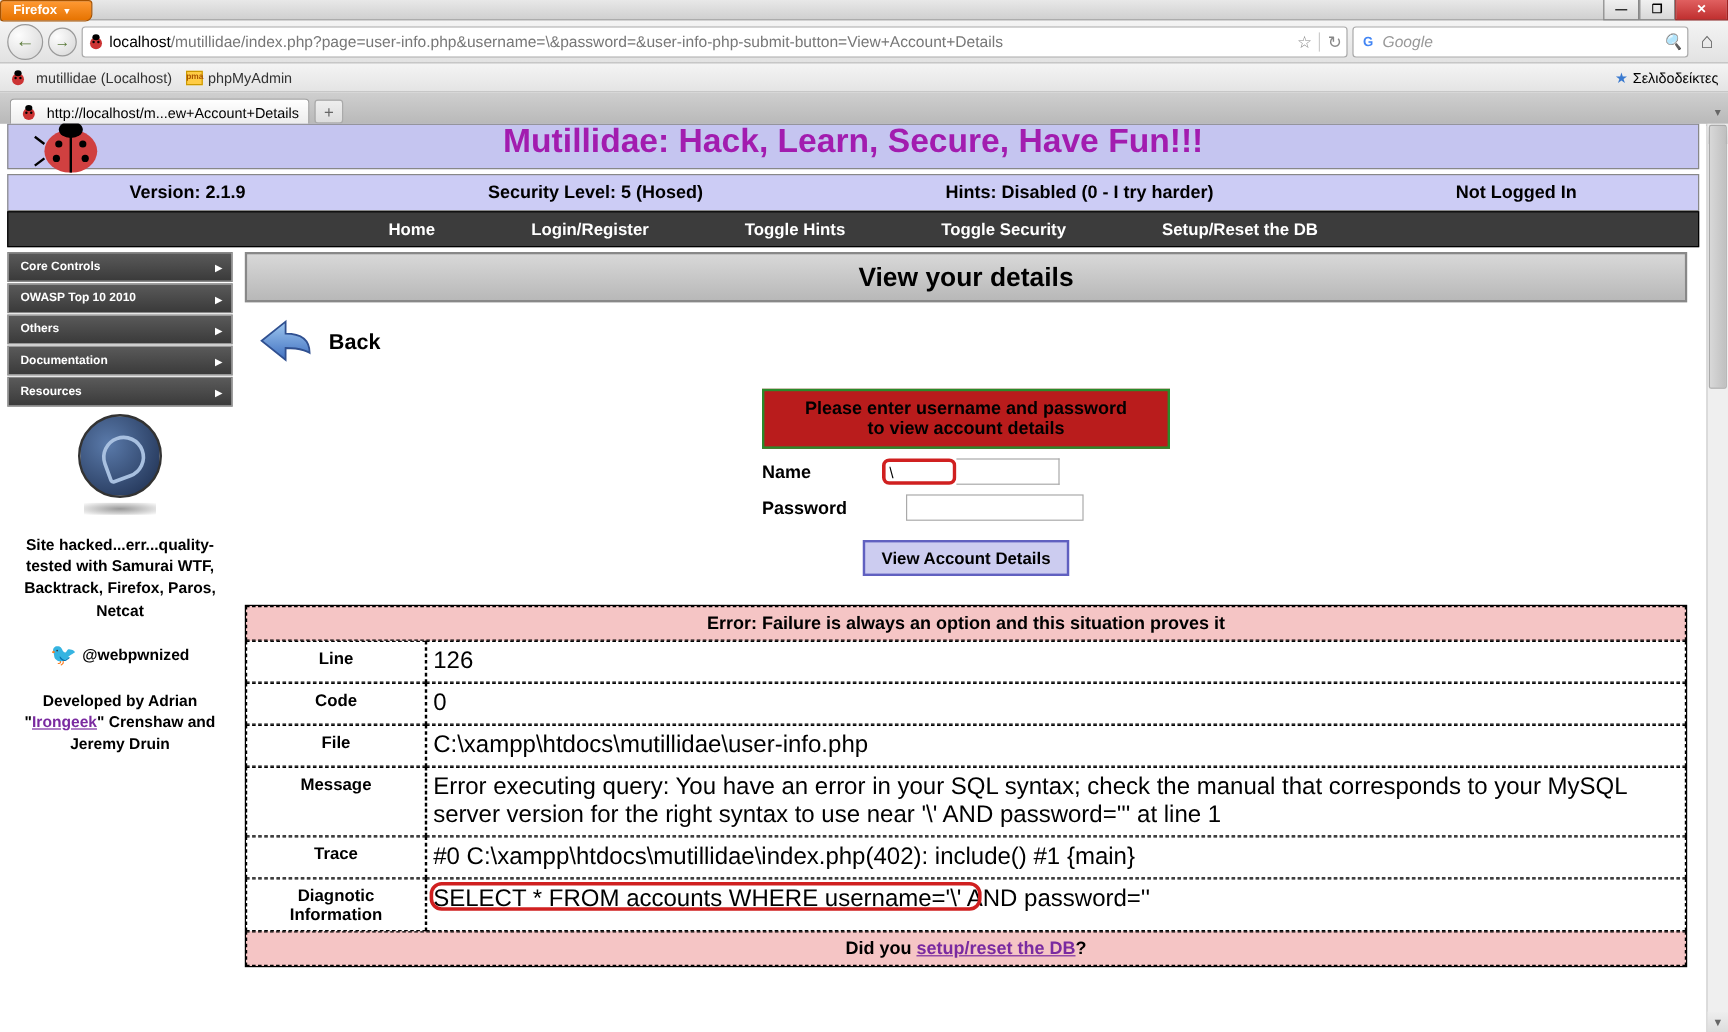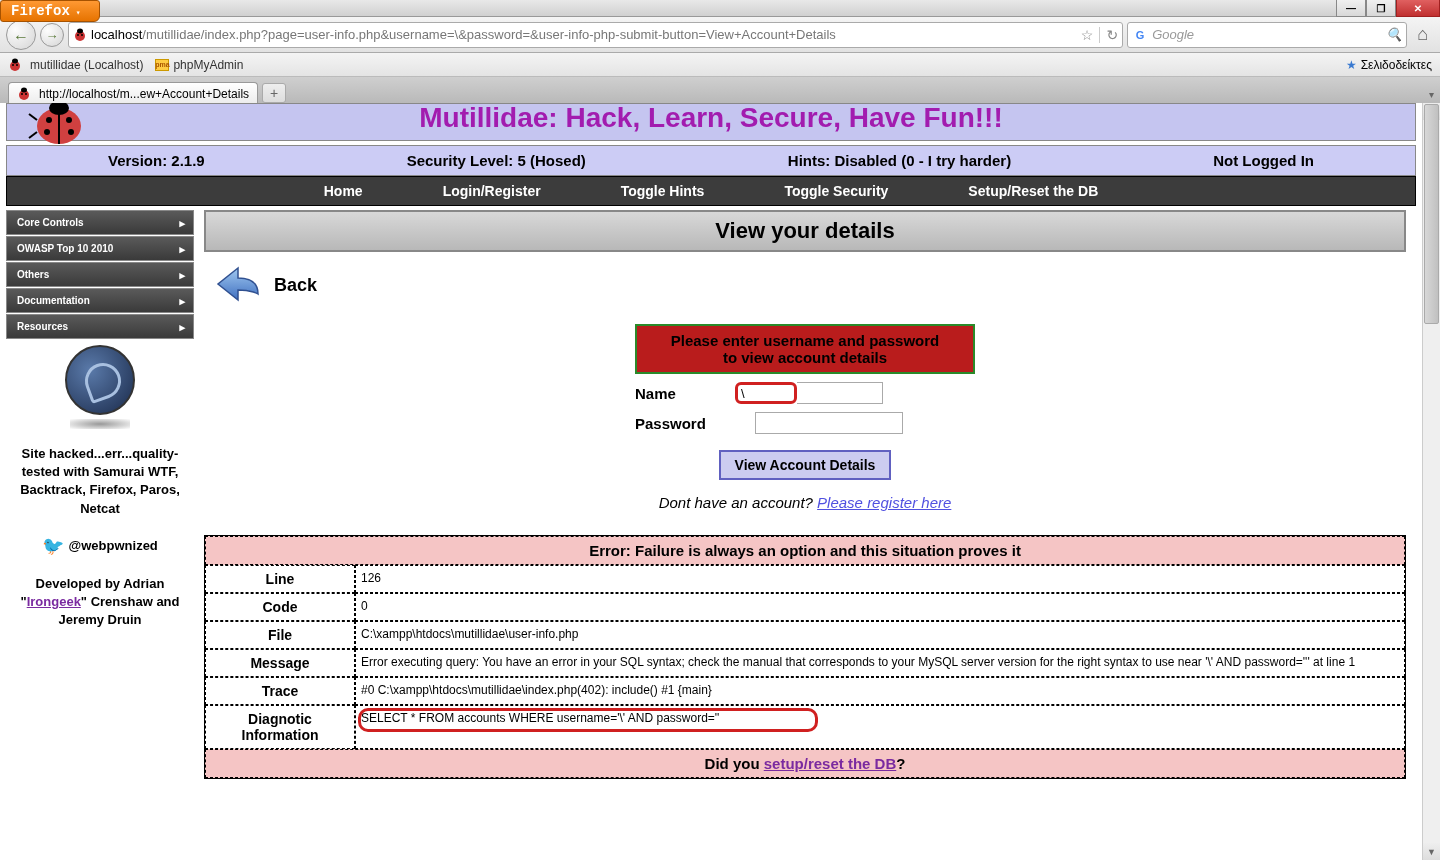--- a/index.html
+++ b/index.html
@@ -1,20 +1,20 @@
 <!DOCTYPE html>
 <html><head>
 <meta charset="utf-8">
 <style>
 * { box-sizing: border-box; margin: 0; padding: 0; }
 body { font-family: Arial, sans-serif; font-size: 13px; background: #fff; overflow: hidden; width: 1440px; height: 860px; position: relative; }
 
 
 .titlebar { height: 17px; background: linear-gradient(to bottom, #e8e8e8, #d0d0d0); border-bottom: 1px solid #999; position: relative; }
-.firefox-btn { position: absolute; left: 0; top: 0; background: linear-gradient(to bottom, #ff9933, #e67300); color: #fff; font-size: 14px; font-weight: bold; padding: 2px 18px 2px 10px; border: 1px solid #a65200; border-radius: 3px 3px 6px 3px; font-family: Liberation Mono, monospace; }
+.firefox-btn { position: absolute; left: 0; top: 0; background: linear-gradient(to bottom, #ff9933, #e67300); color: #fff; font-size: 11px; font-weight: bold; padding: 2px 18px 2px 10px; border: 1px solid #a65200; border-radius: 3px 3px 6px 3px; }
 .firefox-btn::after { content: "▾"; font-size: 8px; margin-left: 6px; }
 .window-controls { position: absolute; right: 0; top: -1px; display: flex; }
 .win-btn { width: 30px; height: 18px; border: 1px solid #888; background: linear-gradient(#f0f0f0,#d8d8d8); display:flex;align-items:center;justify-content:center;font-size:10px;font-weight:bold; }
 .win-close { background: linear-gradient(#e06060,#c03030); color:#fff; border-color:#a02020; width: 44px;}
 
 
 .urlbar-row { height: 36px; background: linear-gradient(#f4f4f4,#e2e2e2); border-bottom: 1px solid #aaa; display:flex; align-items:center; padding: 0 6px; gap:4px;}
 .nav-arrow { width: 30px; height: 30px; border-radius: 50%; background: radial-gradient(circle at 30% 30%, #fdfdfd, #d5d5d5); border:1px solid #999; display:flex;align-items:center;justify-content:center; font-size:16px; color:#5a7a3a;}
 .nav-arrow.fwd { width: 24px; height: 24px; font-size:13px;}
 .urlbox { flex:1;height:26px;background:#fff;border:1px solid #aaa;border-radius:3px;display:flex;align-items:center;padding:0 4px;font-size:13px; color:#777;}
@@ -85,21 +85,21 @@
 .red-ring { border:3px solid #d02020 !important; border-radius:6px; width:62px !important; height:20px;}
 .btn-row { text-align:center; margin-top:16px;}
 .view-btn { background:#ccccf0; border:2px solid #6060c0; font-weight:bold; padding:5px 14px; font-size:14px;}
 .reg-line { text-align:center; font-style:italic; margin-top:14px; font-size:15px;}
 .reg-link { color:#5050e0; text-decoration:underline;}
 
 .err-table { width:100%; margin-top:24px; border:1px solid #000;}
 .err-head { background:#f5c5c5; text-align:center; font-weight:bold; padding:5px; border:1px dashed #000; font-size:15px;}
 .err-row { display:flex; }
 .err-row .k { width:150px; text-align:center; font-weight:bold; border:1px dashed #000; padding:5px; font-size:14px;}
-.err-row .v { flex:1; border:1px dashed #000; padding:5px; font-size:12px; text-align:left; position:relative;}
+.err-row .v { flex:1; border:1px dashed #000; padding:5px; font-size:20px; text-align:left; position:relative;}
 .diag-ring { position:absolute; left:2px; top:2px; width:460px; height:24px; border:3px solid #d02020; border-radius:10px; pointer-events:none;}
 .setup-foot { background:#f5c5c5; text-align:center; font-weight:bold; padding:5px; border:1px dashed #000; font-size:15px;}
 .setup-link { color:#7a2aa0; text-decoration:underline;}
 
 .pma-ico { display:inline-flex; width:14px; height:12px; background:#ffcc44; border:1px solid #cc9900; font-size:7px; align-items:center; justify-content:center; color:#aa5500; font-weight:bold;}
 
 </style>
 </head>
 <body>
 
@@ -260,23 +260,20 @@
                 <input style="width: 86px; border-left: none;">
               </div>
             </div>
             <div class="form-row">
               <label>Password</label>
               <div class="input-wrap" style="margin-left:20px;"><input style="width: 148px;"></div>
             </div>
             <div class="btn-row">
               <button class="view-btn">View Account Details</button>
             </div>
-            <div class="reg-line">
-              <span>Dont have an account? </span><a class="reg-link">Please register here</a>
-            </div>
           </div>
 
           <div class="err-table">
             <div class="err-head">Error: Failure is always an option and this situation proves it</div>
             <div class="err-row">
                 <div class="k">Line</div>
                 <div class="v">126</div>
               </div>
             <div class="err-row">
                 <div class="k">Code</div>

